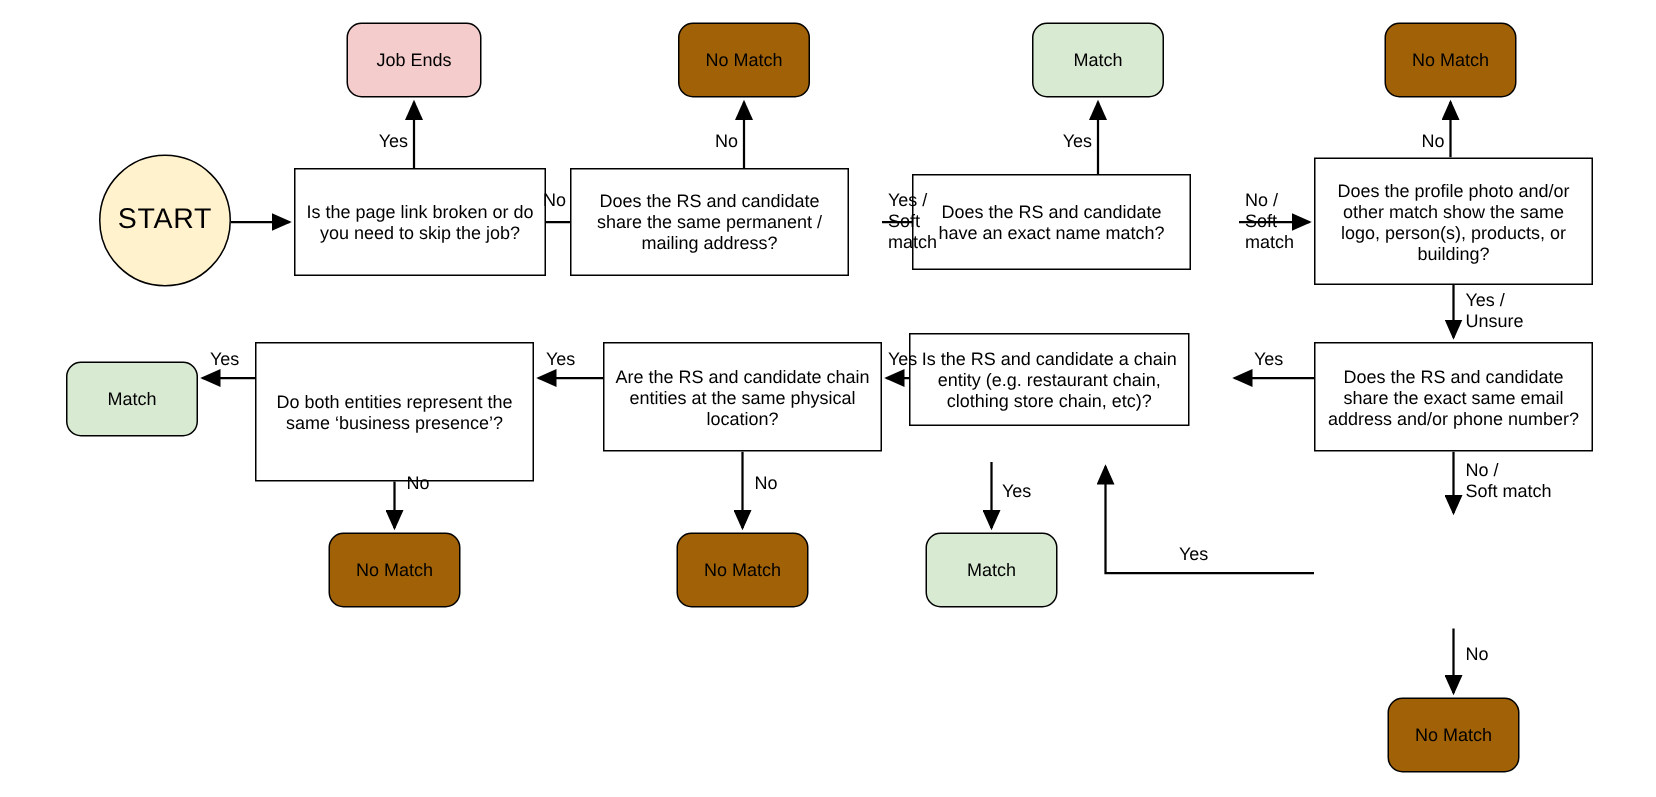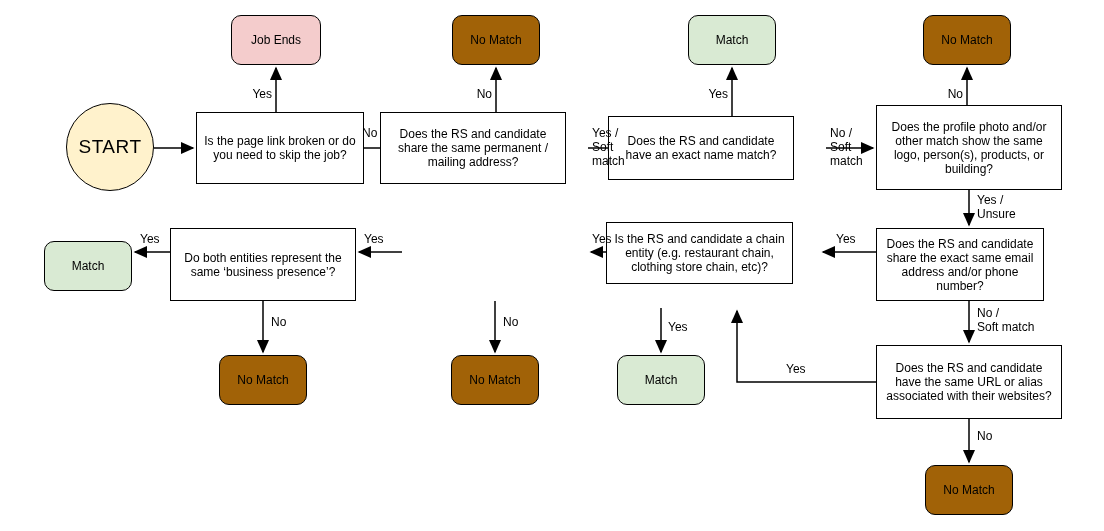--- a/index.html
+++ b/index.html
@@ -117,41 +117,41 @@
   <div class="node decision" style="left:608px;top:116px;width:186px;height:64px">
     <span>Does the RS and candidate have an exact name match?</span>
   </div>
   <div class="node decision" style="left:876px;top:105px;width:186px;height:85px">
     <span>Does the profile photo and/or other match show the same logo, person(s), products, or building?</span>
   </div>
 
   <div class="node terminal green" style="left:44px;top:241px;width:88px;height:50px">
     <span>Match</span>
   </div>
-  <div class="node decision" style="left:170px;top:228px;width:186px;height:73px">
+  <div class="node decision" style="left:170px;top:228px;width:186px;height:93px">
     <span>Do both entities represent the same ‘business presence’?</span>
+  </div>
+  <div class="node decision" style="left:402px;top:228px;width:186px;height:73px">
+    <span>Are the RS and candidate chain entities at the same physical location?</span>
   </div>
   <div class="node decision" style="left:606px;top:222px;width:187px;height:62px">
     <span>Is the RS and candidate a chain entity (e.g. restaurant chain, clothing store chain, etc)?</span>
   </div>
-  <div class="node decision" style="left:876px;top:228px;width:168px;height:73px">
+  <div class="node decision" style="left:876px;top:228px;width:186px;height:73px">
     <span>Does the RS and candidate share the exact same email address and/or phone number?</span>
   </div>
 
   <div class="node terminal blue" style="left:219px;top:355px;width:88px;height:50px">
     <span>No Match</span>
   </div>
   <div class="node terminal blue" style="left:451px;top:355px;width:88px;height:50px">
     <span>No Match</span>
   </div>
   <div class="node terminal green" style="left:617px;top:355px;width:88px;height:50px">
     <span>Match</span>
-  </div>
-  <div class="node decision" style="left:876px;top:345px;width:186px;height:74px">
-    <span>Does the RS and candidate have the same URL or alias associated with their websites?</span>
   </div>
 
   <div class="node terminal blue" style="left:925px;top:465px;width:88px;height:50px">
     <span>No Match</span>
   </div>
 
   <div class="edge-label" style="left:238px;top:87px;width:34px;text-align:right">Yes</div>
   <div class="edge-label" style="left:362px;top:126px">No</div>
   <div class="edge-label" style="left:460px;top:87px;width:32px;text-align:right">No</div>
   <div class="edge-label" style="left:592px;top:126px;width:44px">Yes /

